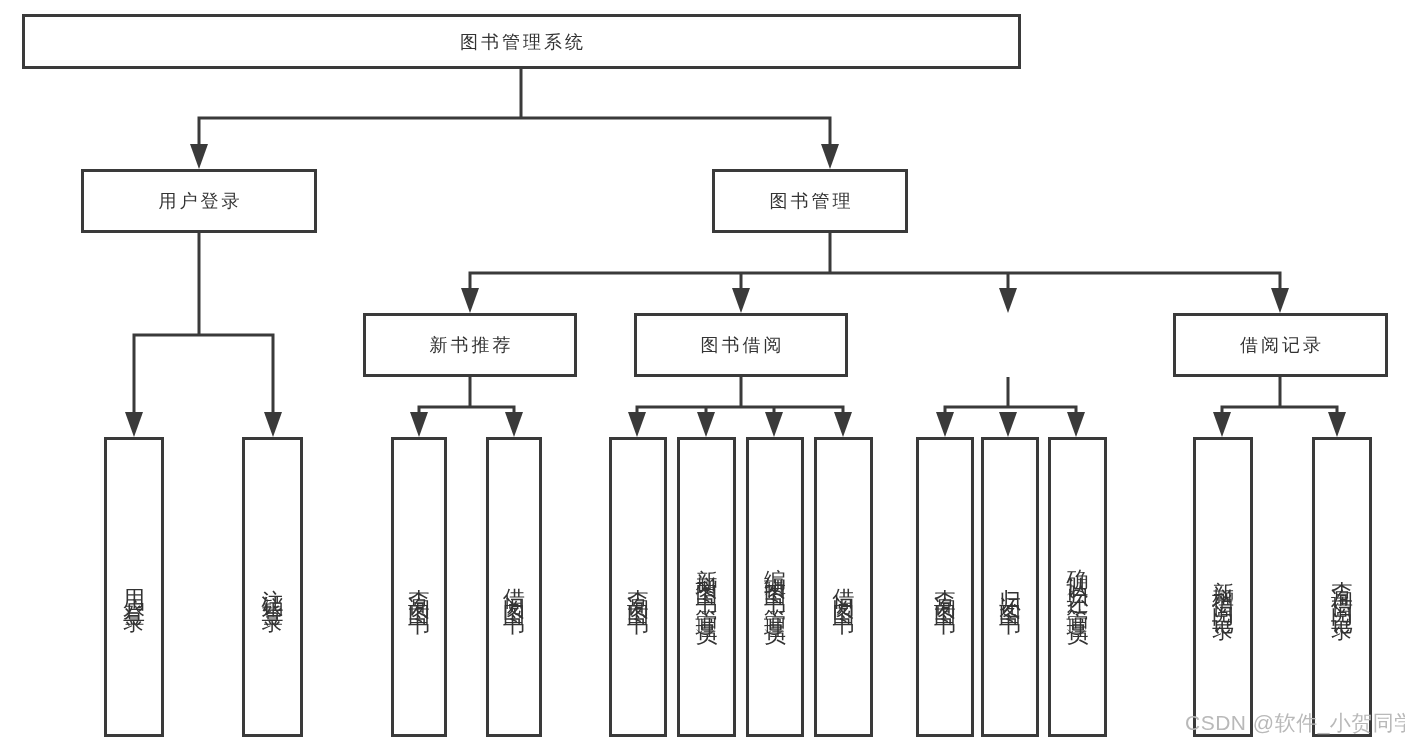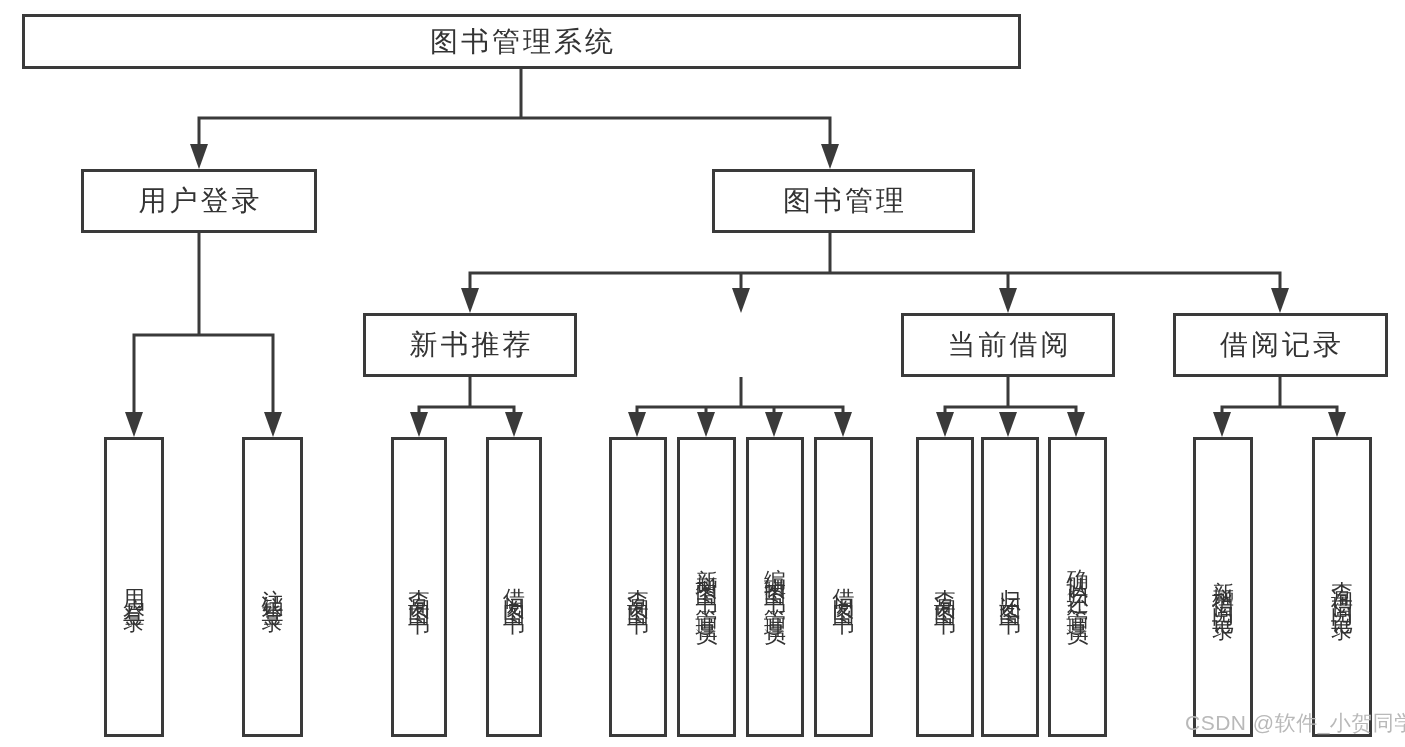--- a/index.html
+++ b/index.html
@@ -19,21 +19,21 @@
     pointer-events: none;
   }
   .box {
     position: absolute;
     box-sizing: border-box;
     border: 3px solid #3a3a3a;
     background: #ffffff;
     display: flex;
     align-items: center;
     justify-content: center;
-    font-size: 28px;
+    font-size: 18px;
     letter-spacing: 3px;
     color: #333333;
     white-space: nowrap;
   }
   .hlabel { text-indent: 3px; }
   .vbox {
     position: absolute;
     box-sizing: border-box;
     border: 3px solid #3a3a3a;
     background: #ffffff;
@@ -57,21 +57,21 @@
     top: 709px;
     font-size: 21px;
     letter-spacing: 0.5px;
     color: #b9b9b9;
     z-index: 6;
     white-space: nowrap;
   }
   
   #n-root  { left: 22px;  top: 14px;  width: 999px; height: 55px; }
   #n-login { left: 81px;  top: 169px; width: 236px; height: 64px; }
-  #n-mgmt  { left: 712px; top: 169px; width: 263px; height: 64px; }
+  #n-mgmt  { left: 712px; top: 169px; width: 196px; height: 64px; }
   #n-rec   { left: 363px; top: 313px; width: 214px; height: 64px; align-items: center; }
   #n-bor   { left: 634px; top: 313px; width: 214px; height: 64px; }
   #n-cur   { left: 901px; top: 313px; width: 214px; height: 64px; }
   #n-hist  { left: 1173px;top: 313px; width: 215px; height: 64px; }
   #l-a1 { left: 104px;  width: 60px; }
   #l-a2 { left: 242px;  width: 61px; }
   #l-b1 { left: 391px;  width: 56px; }
   #l-b2 { left: 486px;  width: 56px; }
   #l-c1 { left: 609px;  width: 58px; }
   #l-c2 { left: 677px;  width: 59px; }
@@ -142,22 +142,22 @@
   <div id="n-login" class="box">
     <span class="hlabel">用户登录</span>
   </div>
   <div id="n-mgmt" class="box">
     <span class="hlabel">图书管理</span>
   </div>
 
   <div id="n-rec" class="box">
     <span class="hlabel">新书推荐</span>
   </div>
-  <div id="n-cur" class="box">
-    <span class="hlabel">当前借阅</span>
+  <div id="n-bor" class="box">
+    <span class="hlabel">图书借阅</span>
   </div>
   <div id="n-hist" class="box">
     <span class="hlabel">借阅记录</span>
   </div>
 
   <div id="l-a1" class="vbox">
     <span class="vlabel">用户登录</span>
   </div>
   <div id="l-a2" class="vbox">
     <span class="vlabel">注销登录</span>

